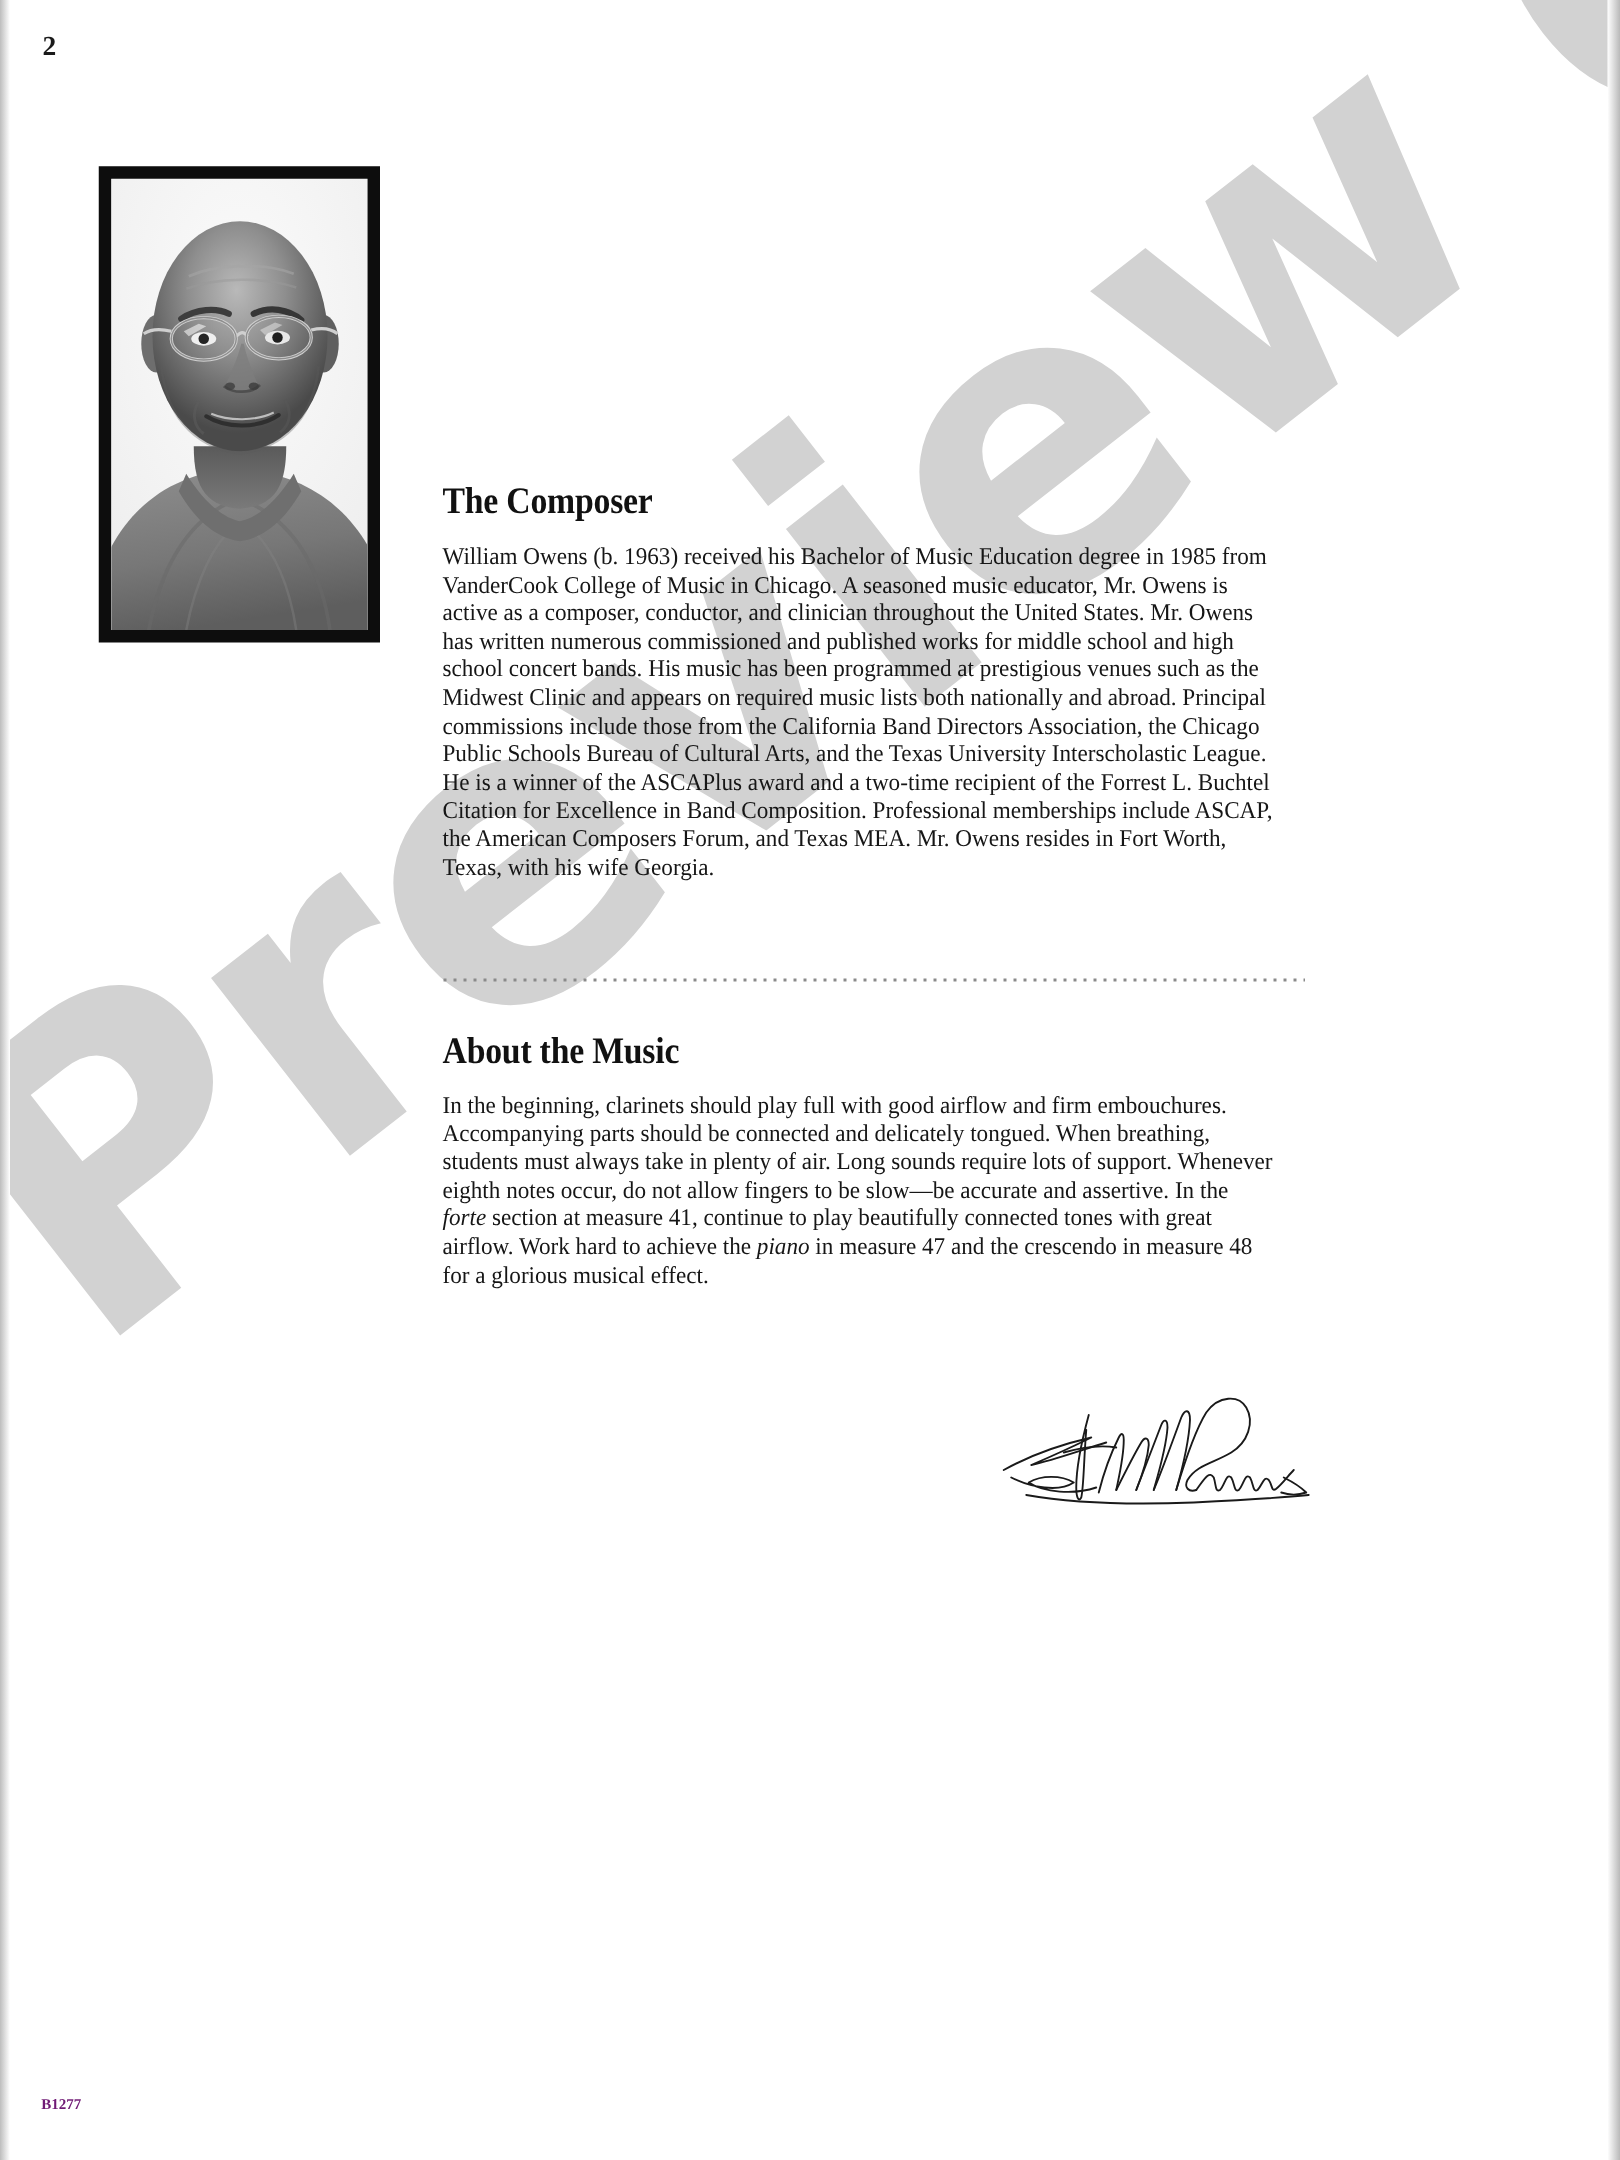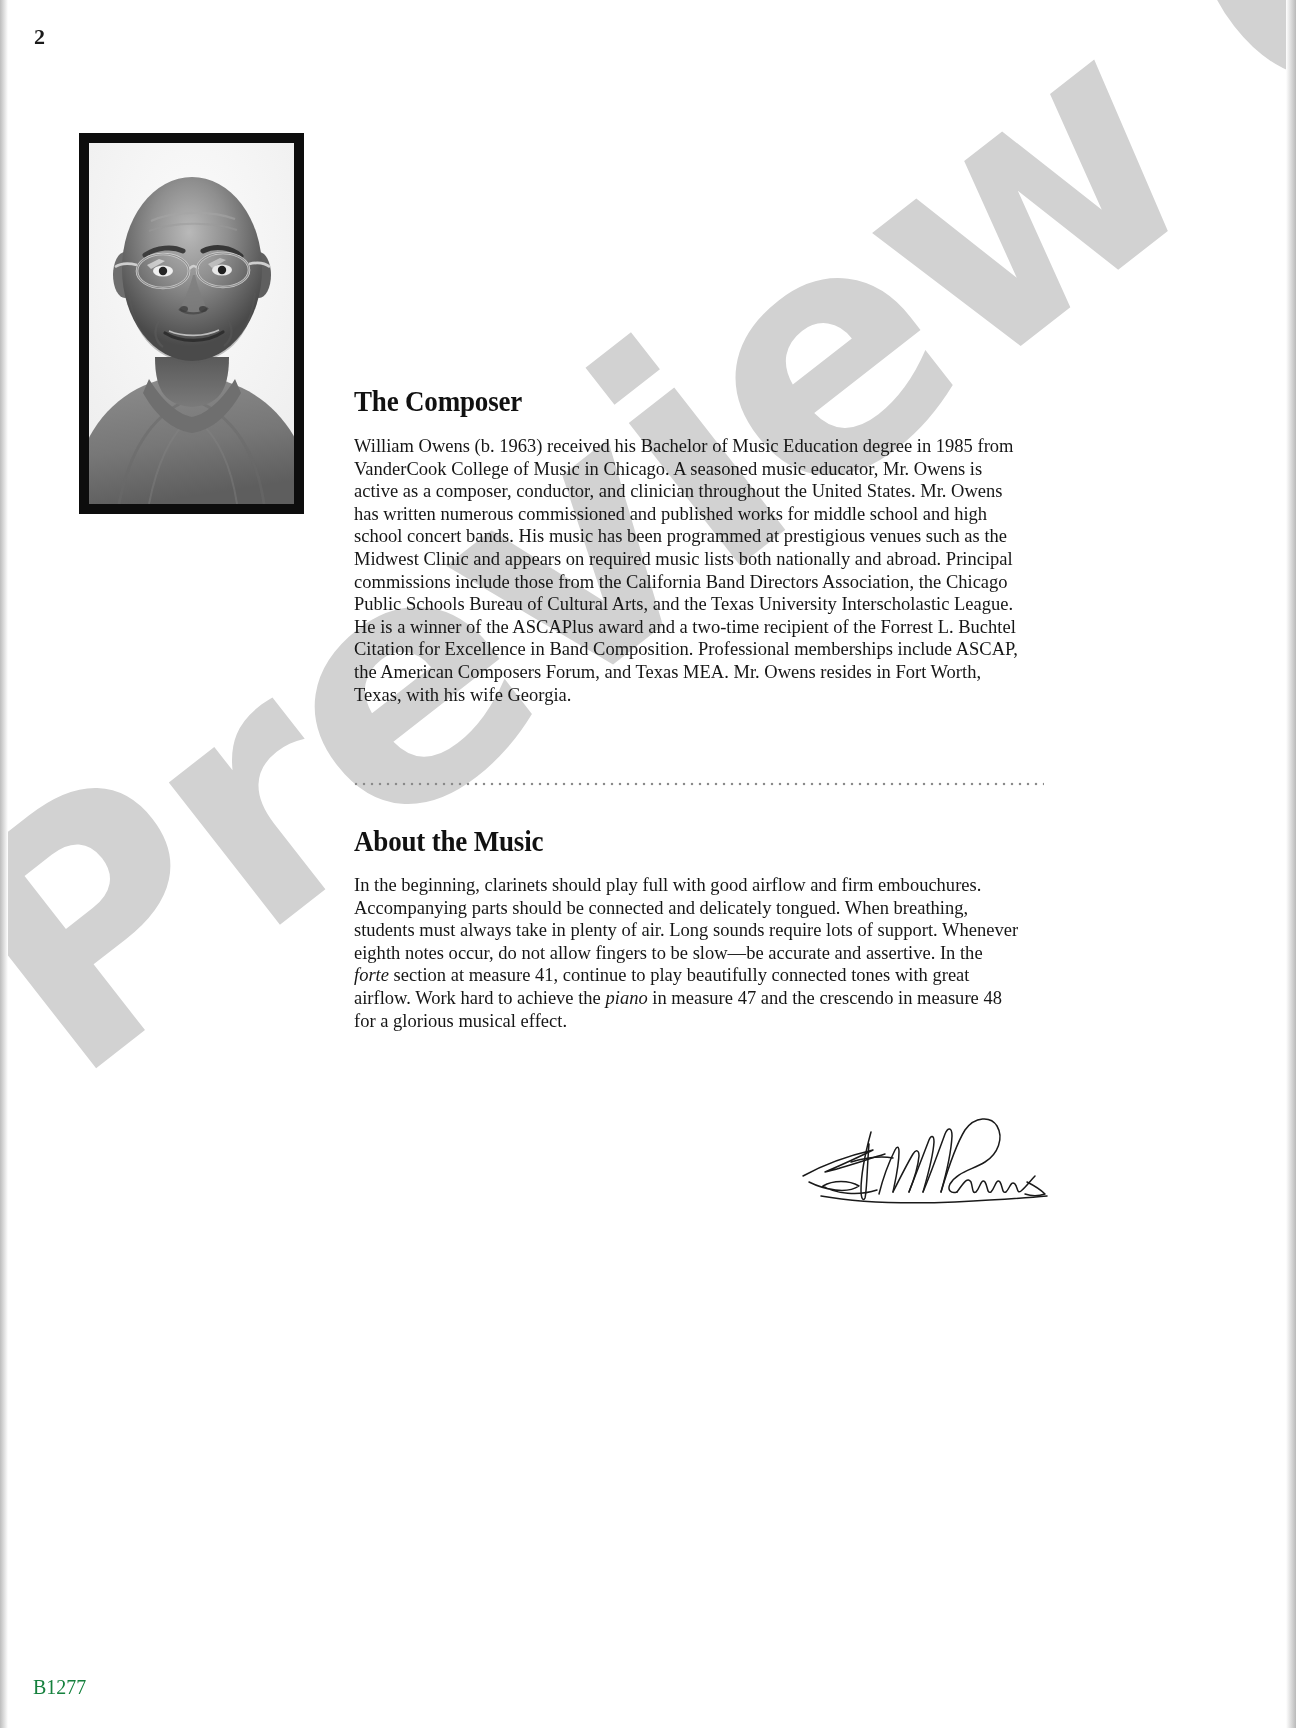--- a/index.html
+++ b/index.html
@@ -73,23 +73,24 @@
     color: #1a1a1a;
     z-index: 20;
   }
 
   
   .footer-code {
     position: absolute;
     left: 33px;
     top: 1676px;
     font-family: "Liberation Serif", serif;
-    font-size: 20px;
-    color: #15803d;
-    z-index: 20;
+    font-size: 12px;
+    color: #701a75;
+    z-index: 20;
+    font-weight: bold;
   }
 
   
   .photo-frame {
     position: absolute;
     left: 79px;
     top: 133px;
     width: 225px;
     height: 381px;
     background: #0d0d0d;

